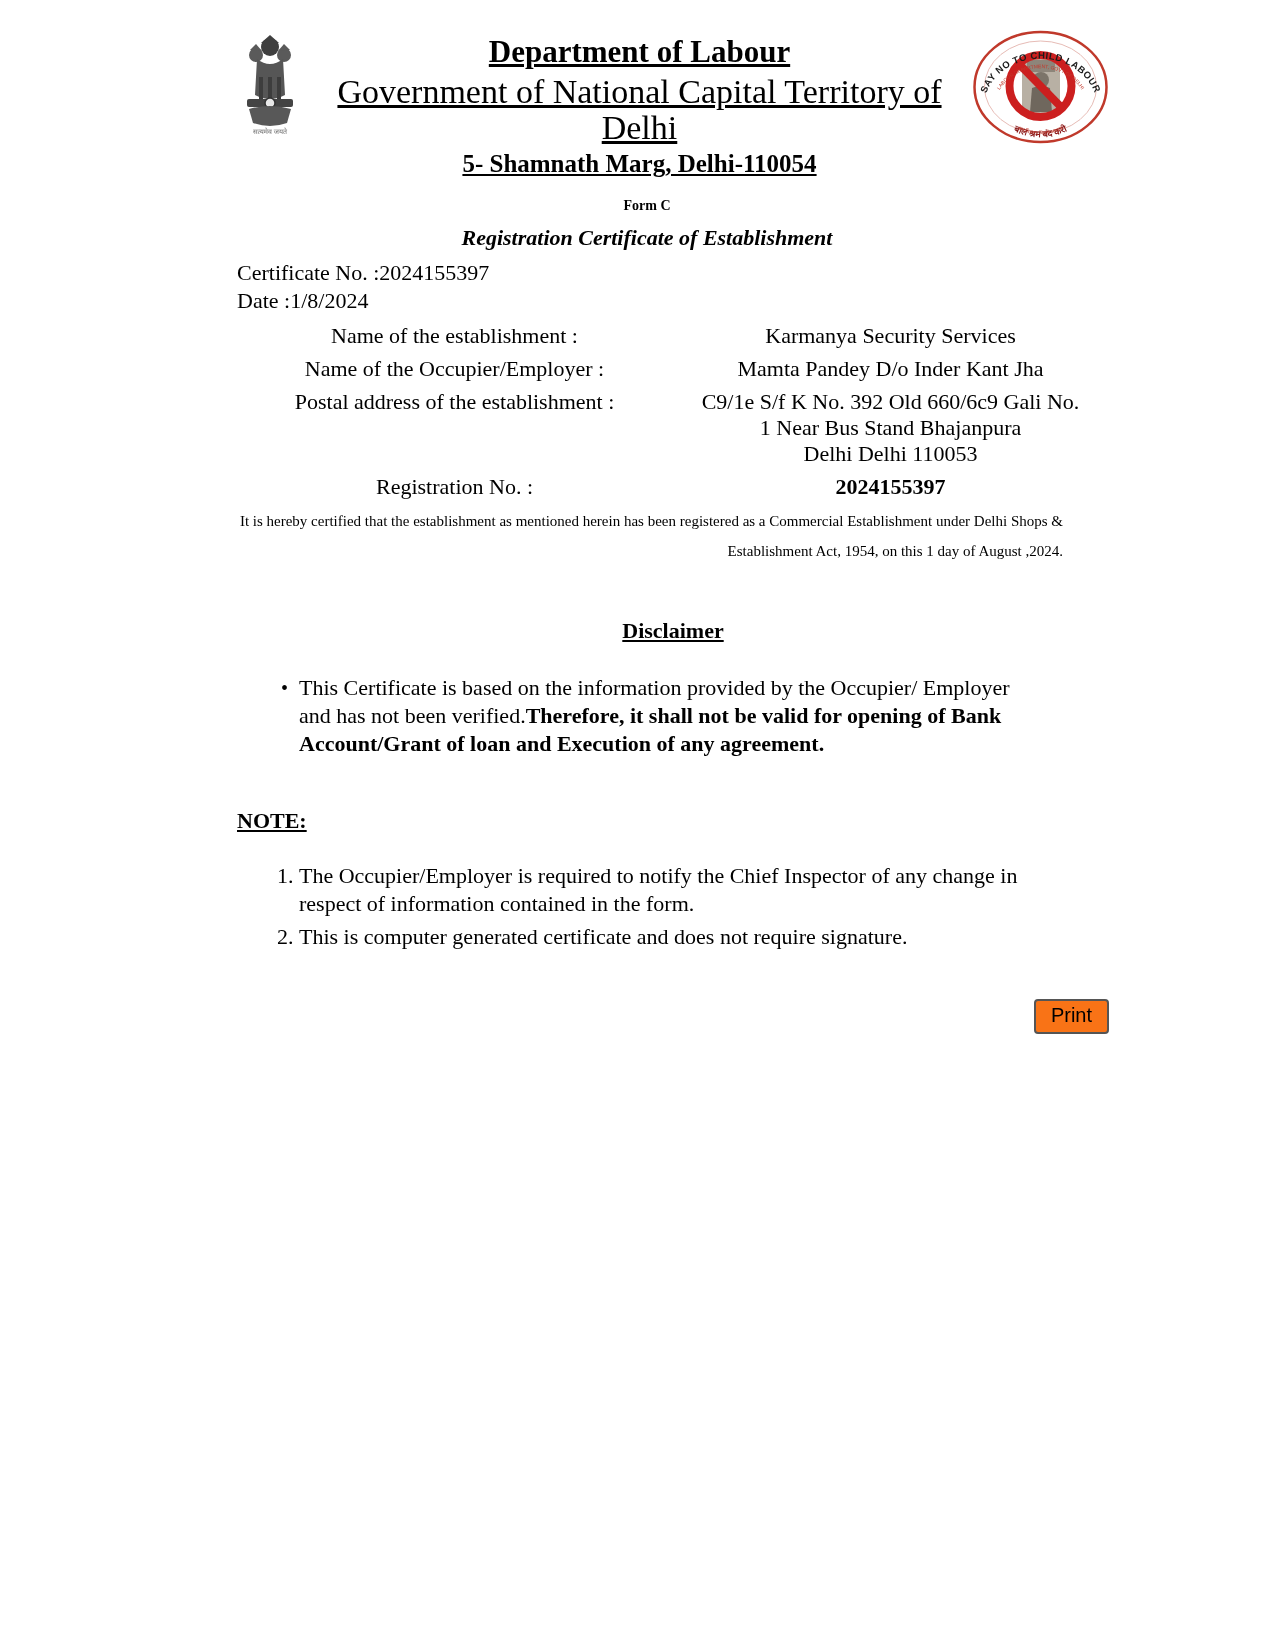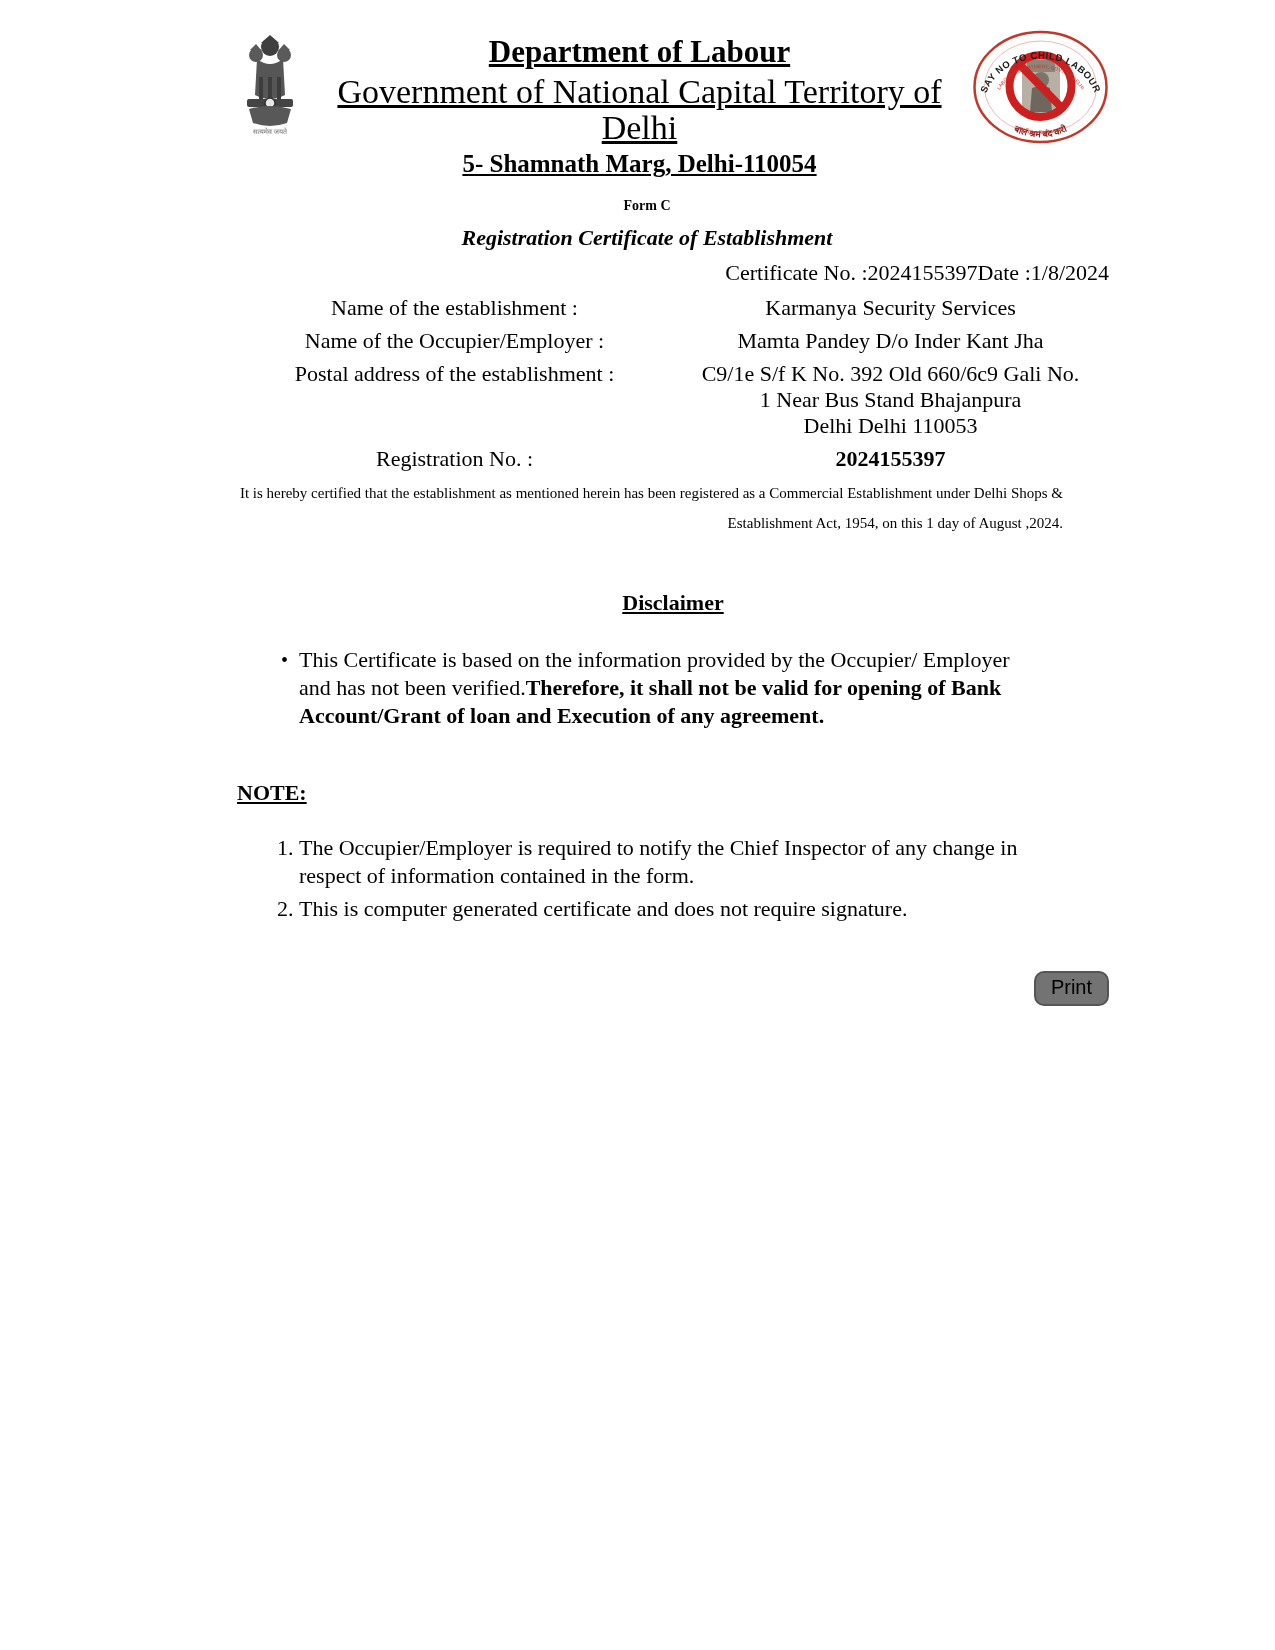--- a/index.html
+++ b/index.html
@@ -37,22 +37,22 @@
     text-decoration: underline;
     line-height: 36px;
   }
 
   
   .form-title   { text-align: center; font-size: 14px; font-weight: bold; margin-top: 10px; line-height: 28px; width: 820px; }
   .form-subtitle{ text-align: center; font-size: 22px; font-weight: bold; margin-top: 4px;  line-height: 28px; width: 820px; font-style: italic; }
 
   
   .cert-row {
-    display: flex; justify-content: flex-end;
-    font-size: 22px; margin-top: 7px; line-height: 28px;
+    display: flex; justify-content: space-between;
+    font-size: 22px; margin-top: 7px; line-height: 28px; flex-direction: column;
   }
 
   
   table.details { border-collapse: collapse; width: 100%; margin-top: 4px; }
   table.details td { vertical-align: top; font-size: 22px; line-height: 26px; padding: 4px 0 3px 0; text-align: center; }
   table.details td.label { width: 435px; }
   table.details td.value { white-space: pre-line; }
   table.details td.value.bold { font-weight: bold; }
 
   
@@ -87,23 +87,23 @@
   }
   ol.note-list { margin-top: 28px; padding-left: 62px; }
   ol.note-list li { font-size: 22px; line-height: 28px; width: 748px; margin-bottom: 5px; }
 
   
   .print-row { text-align: right; margin-top: 48px; }
   .print-button {
     font-family: "Liberation Sans", "DejaVu Sans", sans-serif;
     font-size: 20px;
     color: #000;
-    background: #737373;
+    background: #f97316;
     border: 2px solid #555;
-    border-radius: 10px;
+    border-radius: 4px;
     padding: 3px 15px 5px 15px;
     cursor: pointer;
   }
 
   
   .logo-top-text   { font-family: "Liberation Sans", sans-serif; font-size: 9.5px; font-weight: bold; letter-spacing: 0.5px; fill: #1a1a1a; }
   .logo-sub-text   { font-family: "Liberation Sans", sans-serif; font-size: 5px; fill: #c23b2e; }
   .logo-hindi-text { font-family: "Liberation Sans", sans-serif; font-size: 9px; font-weight: bold; fill: #8b1a1a; }
   .logo-hindi-sub  { font-family: "Liberation Sans", sans-serif; font-size: 5px; fill: #c23b2e; }
   .emblem-caption  { font-family: "Liberation Sans", sans-serif; font-size: 7px; fill: #6b6b6b; }

